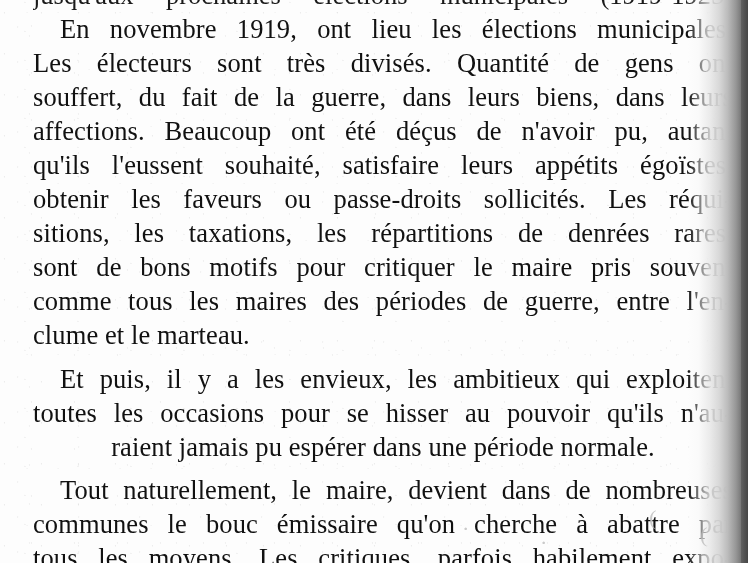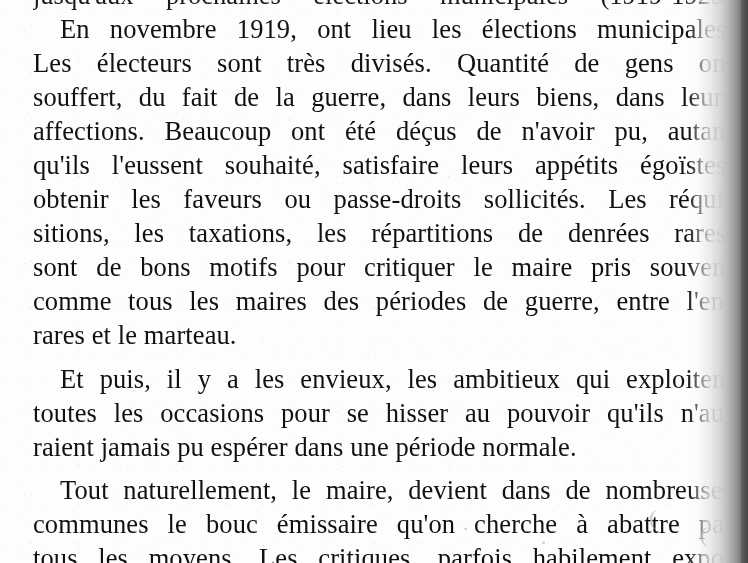--- a/index.html
+++ b/index.html
@@ -119,24 +119,24 @@
     <div id="clipped-top-line">jusqu'aux prochaines élections municipales (1919-1925)</div>
   <div class="doc-line justify" style="top: 12px; left: 60px; width: 673px;">En novembre 1919, ont lieu les élections municipales.</div>
       <div class="doc-line justify" style="top: 46px;">Les électeurs sont très divisés. Quantité de gens ont</div>
       <div class="doc-line justify" style="top: 80px;">souffert, du fait de la guerre, dans leurs biens, dans leurs</div>
       <div class="doc-line justify" style="top: 114px;">affections. Beaucoup ont été déçus de n'avoir pu, autant</div>
       <div class="doc-line justify" style="top: 148px;">qu'ils l'eussent souhaité, satisfaire leurs appétits égoïstes,</div>
       <div class="doc-line justify" style="top: 182px;">obtenir les faveurs ou passe-droits sollicités. Les réqui-</div>
       <div class="doc-line justify" style="top: 216px;">sitions, les taxations, les répartitions de denrées rares,</div>
       <div class="doc-line justify" style="top: 250px;">sont de bons motifs pour critiquer le maire pris souvent</div>
       <div class="doc-line justify" style="top: 284px;">comme tous les maires des périodes de guerre, entre l'en-</div>
-      <div class="doc-line" style="top: 318px;">rares et le marteau.</div>
+      <div class="doc-line" style="top: 318px;">clume et le marteau.</div>
       <div class="doc-line justify" style="top: 361.5px; left: 60px; width: 673px;">Et puis, il y a les envieux, les ambitieux qui exploitent</div>
       <div class="doc-line justify" style="top: 395.5px;">toutes les occasions pour se hisser au pouvoir qu'ils n'au-</div>
-      <div class="doc-line" style="top: 429.5px;">raient jamais pu espérer dans une période normale.</div>
+      <div class="doc-line" style="top: 429.5px; text-align: center;">raient jamais pu espérer dans une période normale.</div>
       <div class="doc-line justify" style="top: 473px; left: 60px; width: 673px;">Tout naturellement, le maire, devient dans de nombreuses</div>
       <div class="doc-line justify" style="top: 507px;">communes le bouc émissaire qu'on cherche à abattre par</div>
       <div class="doc-line justify" style="top: 541px;">tous les moyens. Les critiques, parfois habilement expo-</div>
     </div>
 
   <div id="paper-grain"></div>
   <div id="page-edge-shadow"></div>
 
 <span class="bleed-mark" style="left: 649px; top: 505px;">(</span>
     <span class="bleed-mark" style="left: 700px; top: 522px;">(</span>

